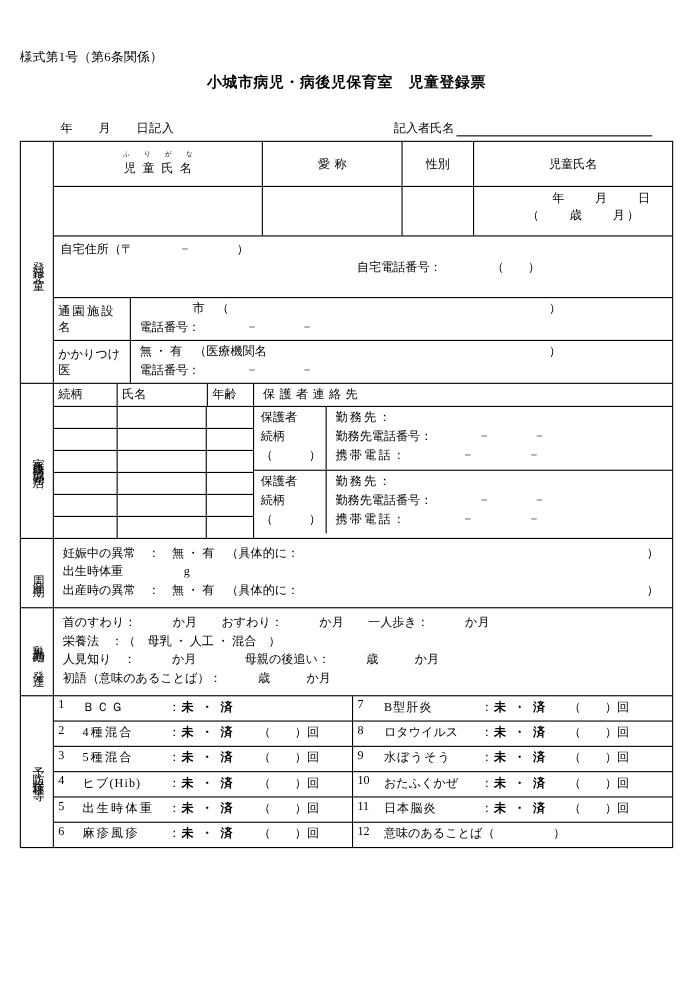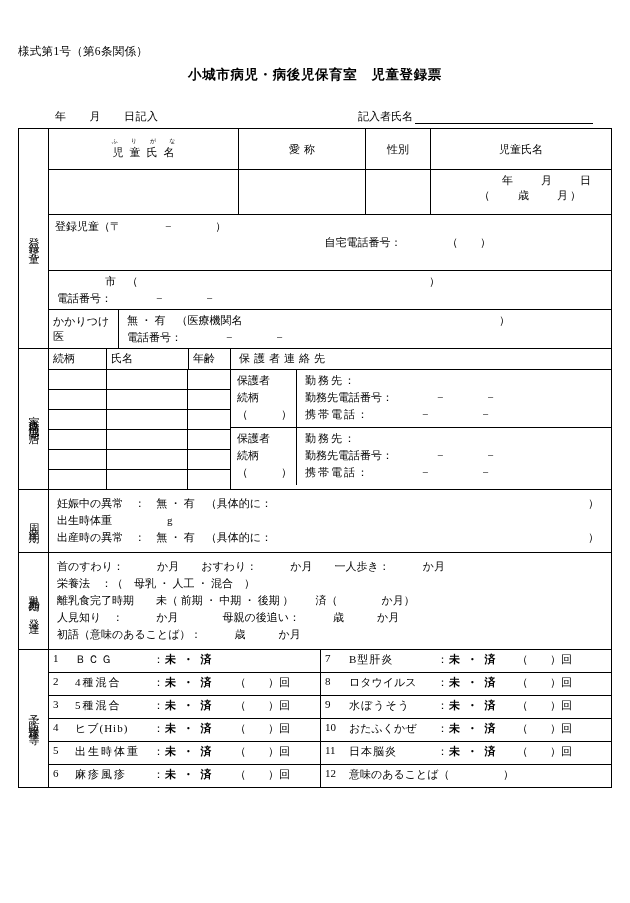--- a/index.html
+++ b/index.html
@@ -184,30 +184,31 @@
           <div class="cell" style="width:127px"></div>
           <div class="cell" style="width:65px"></div>
           <div class="cell" style="flex:1;padding:3px 6px">
             <div style="text-align:right;letter-spacing:2px;padding-right:12px">年　　月　　日</div>
             <div style="text-align:right;letter-spacing:2px;padding-right:22px">（　　歳　　月）</div>
           </div>
         </div>
 
         <div class="row" style="height:55px">
           <div class="cell" style="flex:1;padding:4px 6px;position:relative">
-            <div>登録児童（〒　　　　−　　　　）</div>
+            <div>自宅住所（〒　　　　−　　　　）</div>
             <div style="position:absolute;right:120px;bottom:20px;white-space:nowrap">
               <span>自宅電話番号：</span>
               <span style="display:inline-block;width:40px"></span>
               <span>（　　）</span>
             </div>
           </div>
         </div>
 
         <div class="row" style="height:38px">
+          <div class="cell ctr sp-mid" style="width:70px;display:flex;align-items:center;justify-content:center">通園施設名</div>
           <div class="cell" style="flex:1;padding:2px 8px;position:relative">
             <div class="txtline" style="padding-left:48px">
               <span>市　（</span>
               <span style="position:absolute;left:380px">）</span>
             </div>
             <div class="txtline">電話番号：　　　　−　　　　−</div>
           </div>
         </div>
 
         <div class="row" style="height:38px">
@@ -323,21 +324,20 @@
       </div>
     </div>
 
     <div class="band">
       <div class="vlabel">
         <span class="vtext tight">乳児期の発達</span>
       </div>
       <div class="bandbody" style="padding:5px 8px 6px 8px">
         <div class="txtline">首のすわり：　　　か月　　おすわり：　　　か月　　一人歩き：　　　か月</div>
         <div class="txtline">栄養法　：（　母乳 ・ 人工 ・ 混合　）</div>
-        <div class="txtline">離乳食完了時期　　未（ 前期 ・ 中期 ・ 後期 ）　　済（　　　　か月）</div>
         <div class="txtline">人見知り　：　　　か月　　　　母親の後追い：　　　歳　　　か月</div>
         <div class="txtline">初語（意味のあることば）：　　　歳　　　か月</div>
       </div>
     </div>
 
     <div class="band">
       <div class="vlabel">
         <span class="vtext">予防接種等</span>
       </div>
       <div class="bandbody" style="display:flex">

